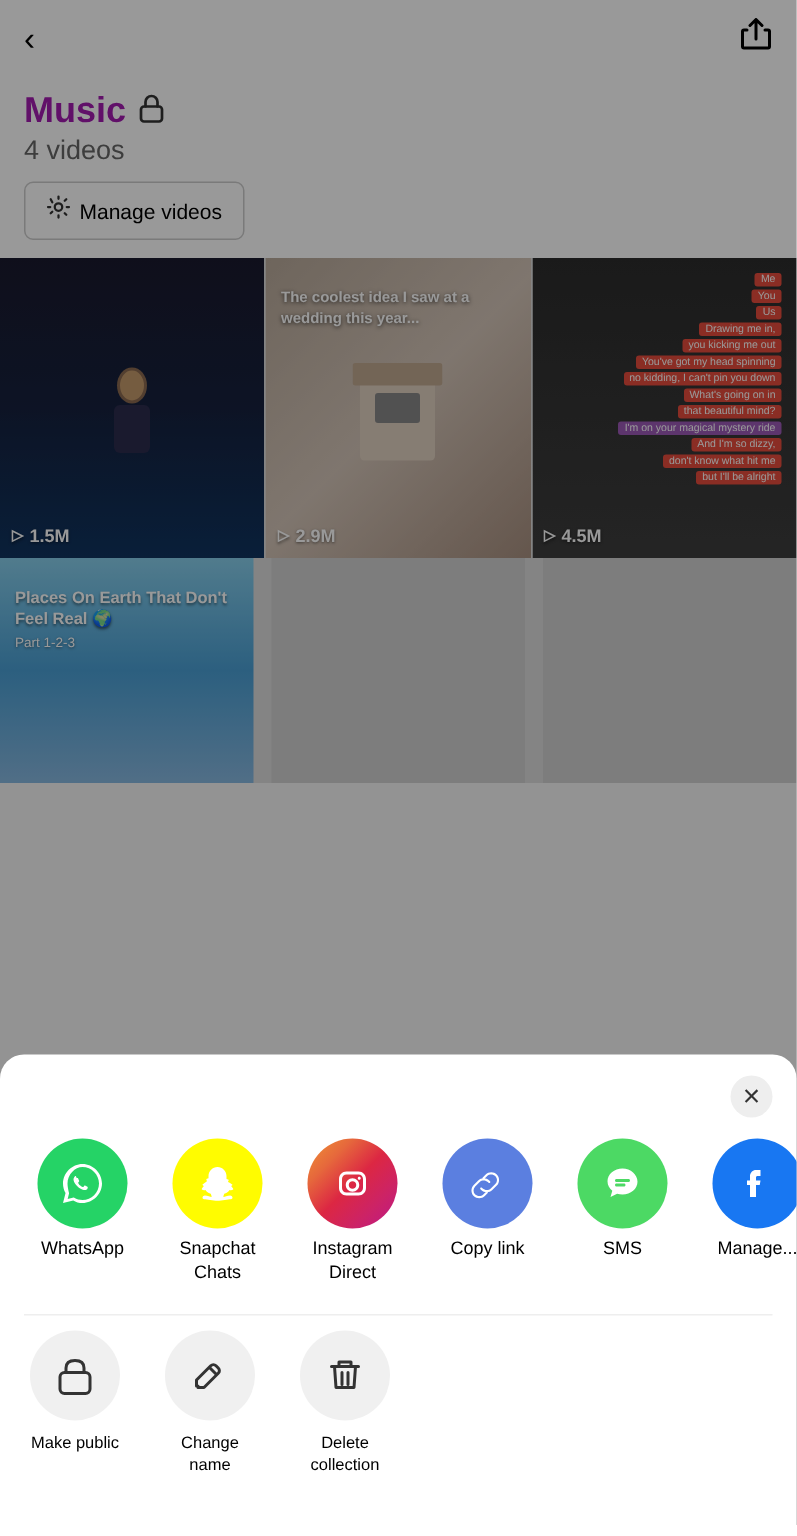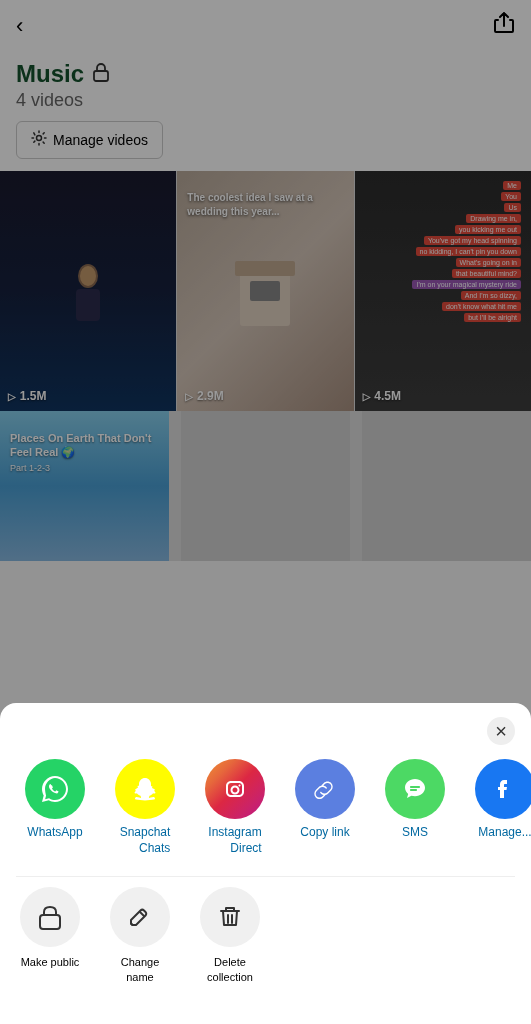--- a/index.html
+++ b/index.html
@@ -45,21 +45,21 @@
       padding: 8px 16px 12px;
     }
     .title-row {
       display: flex;
       align-items: center;
       gap: 8px;
     }
     .title-text {
       font-size: 24px;
       font-weight: 700;
-      color: #14532d;
+      color: #a21caf;
     }
     .lock-icon {
       font-size: 18px;
       color: #333;
     }
     .subtitle-text {
       font-size: 18px;
       color: #666;
       margin-top: 2px;
     }
@@ -83,21 +83,21 @@
     
     .video-grid {
       display: grid;
       grid-template-columns: 1fr 1fr 1fr;
       gap: 1px;
       background: #ddd;
     }
     .video-cell {
       position: relative;
       background: #555;
-      height: 240px;
+      height: 200px;
       overflow: hidden;
     }
     .video-cell-large {
       background: #222;
     }
     .video-cell-wedding {
       background: #888;
     }
     .video-cell-lyrics {
       background: #777;
@@ -206,22 +206,22 @@
       height: 60px;
       border-radius: 50%;
       display: flex;
       align-items: center;
       justify-content: center;
       font-size: 28px;
       color: #fff;
     }
     .share-label {
       font-size: 12px;
-      color: #0369a1;
-      text-align: right;
+      color: #000000;
+      text-align: center;
       line-height: 1.3;
     }
 
     
     .circle-whatsapp { background: #25d366; }
     
     .circle-snapchat { background: #fffc00; }
     
     .circle-instagram { background: linear-gradient(135deg, #f09433, #e6683c 25%, #dc2743 50%, #cc2366 75%, #bc1888); }
     

